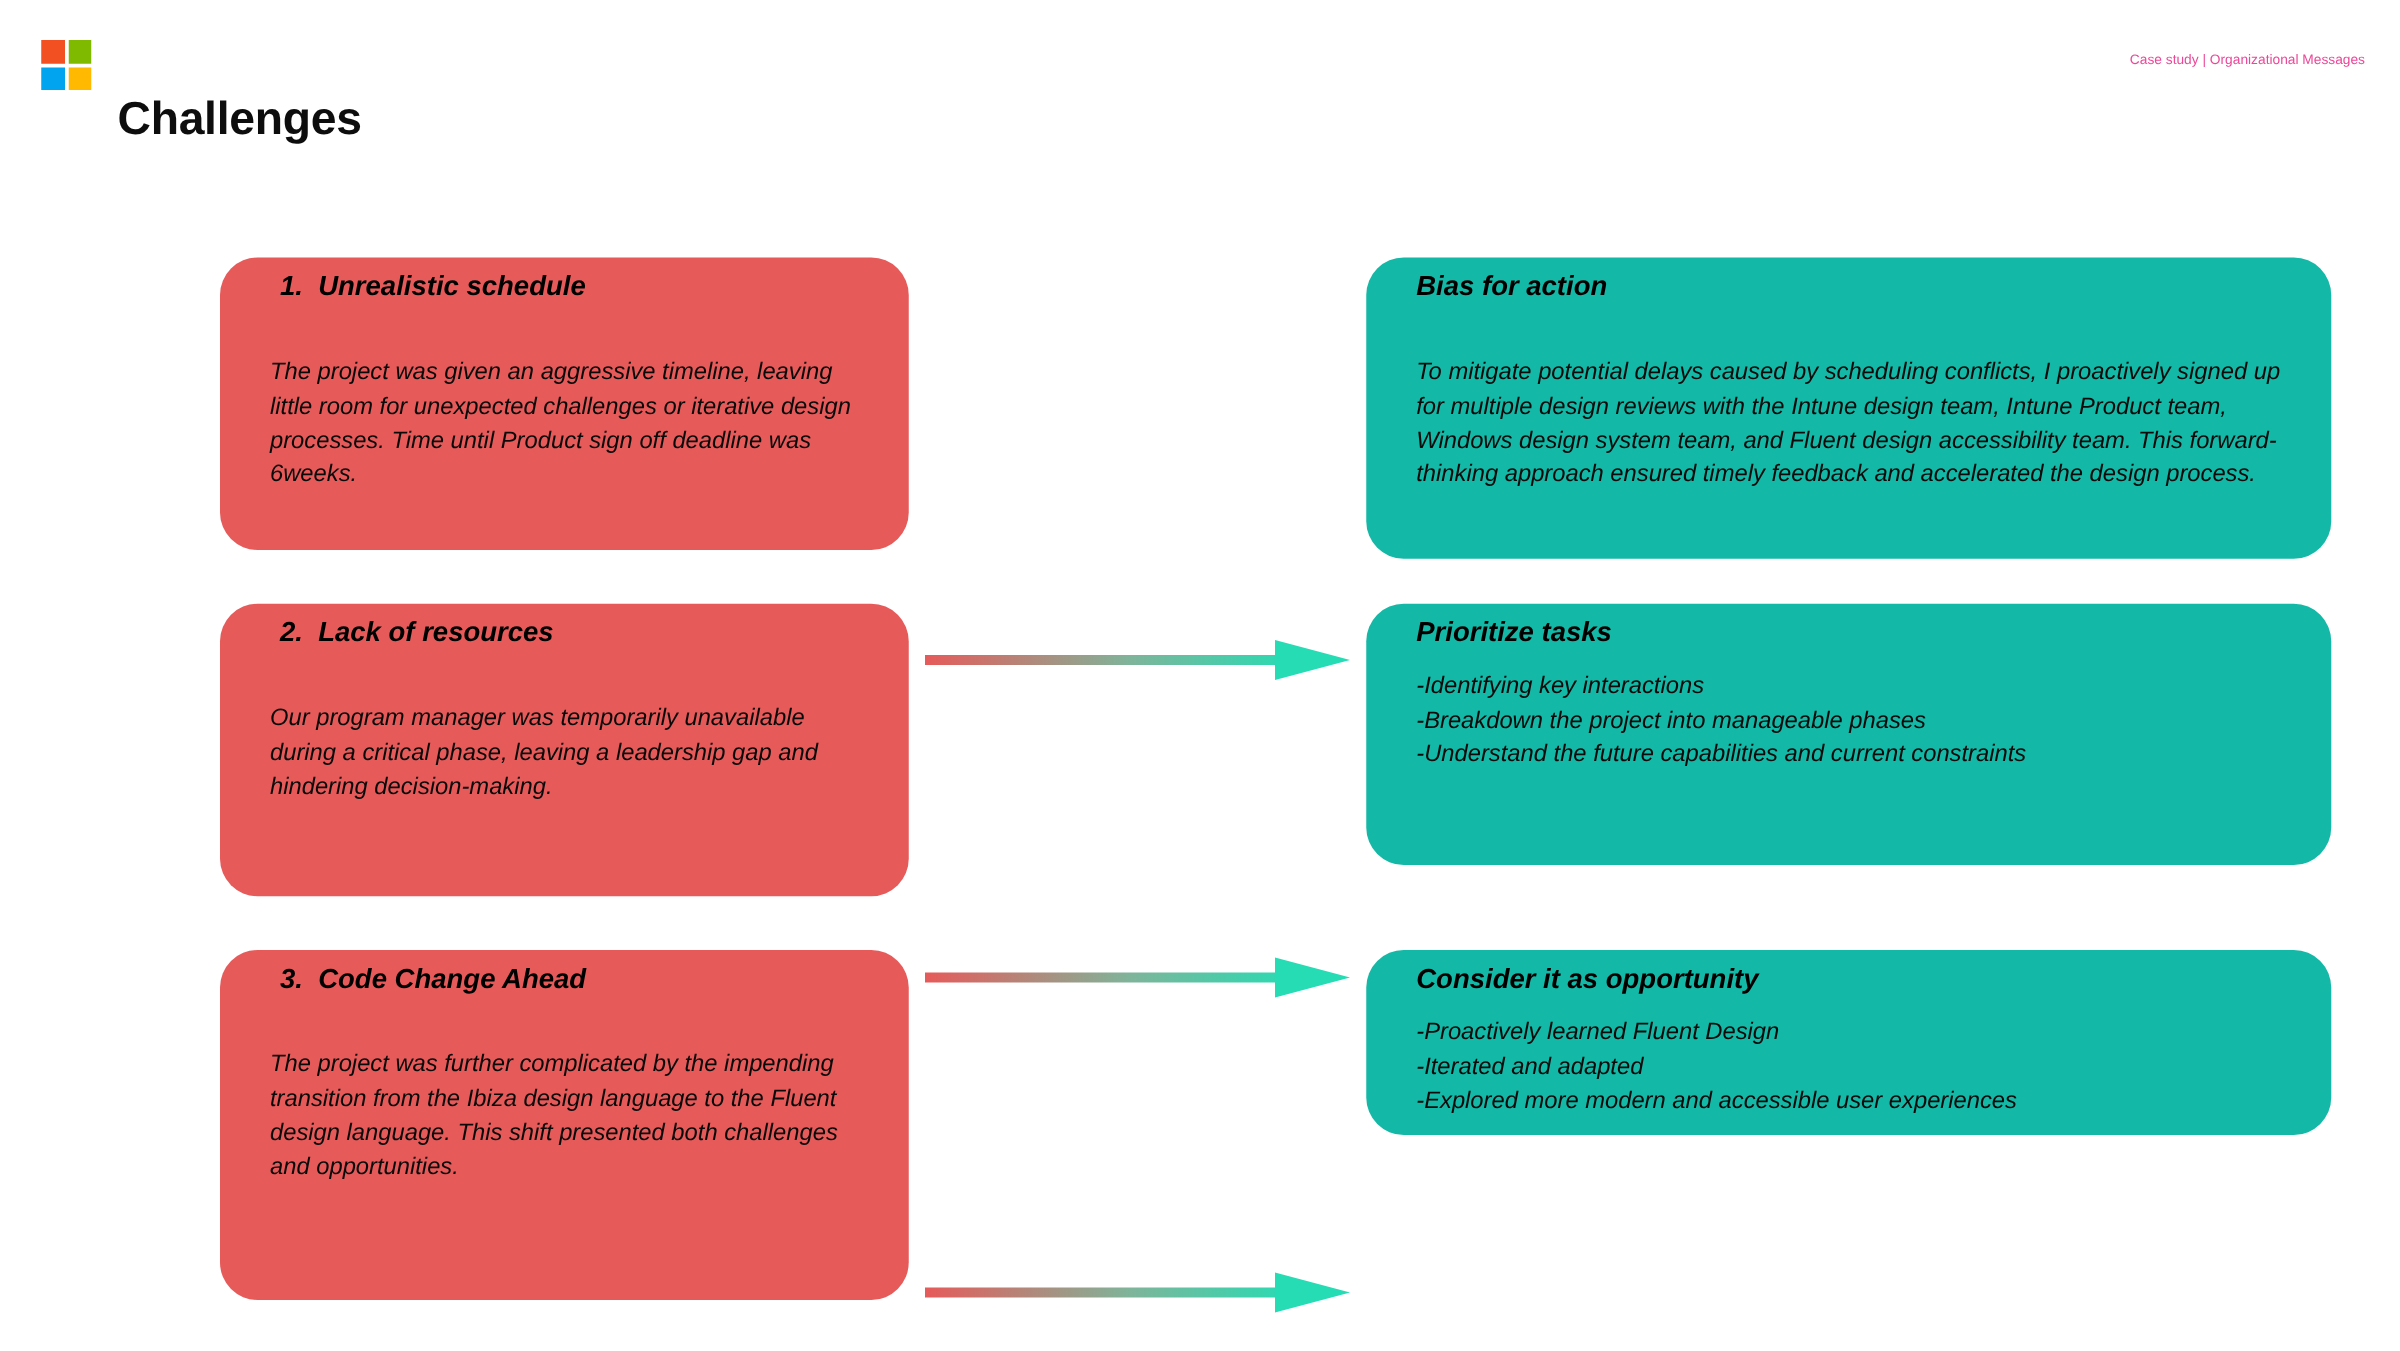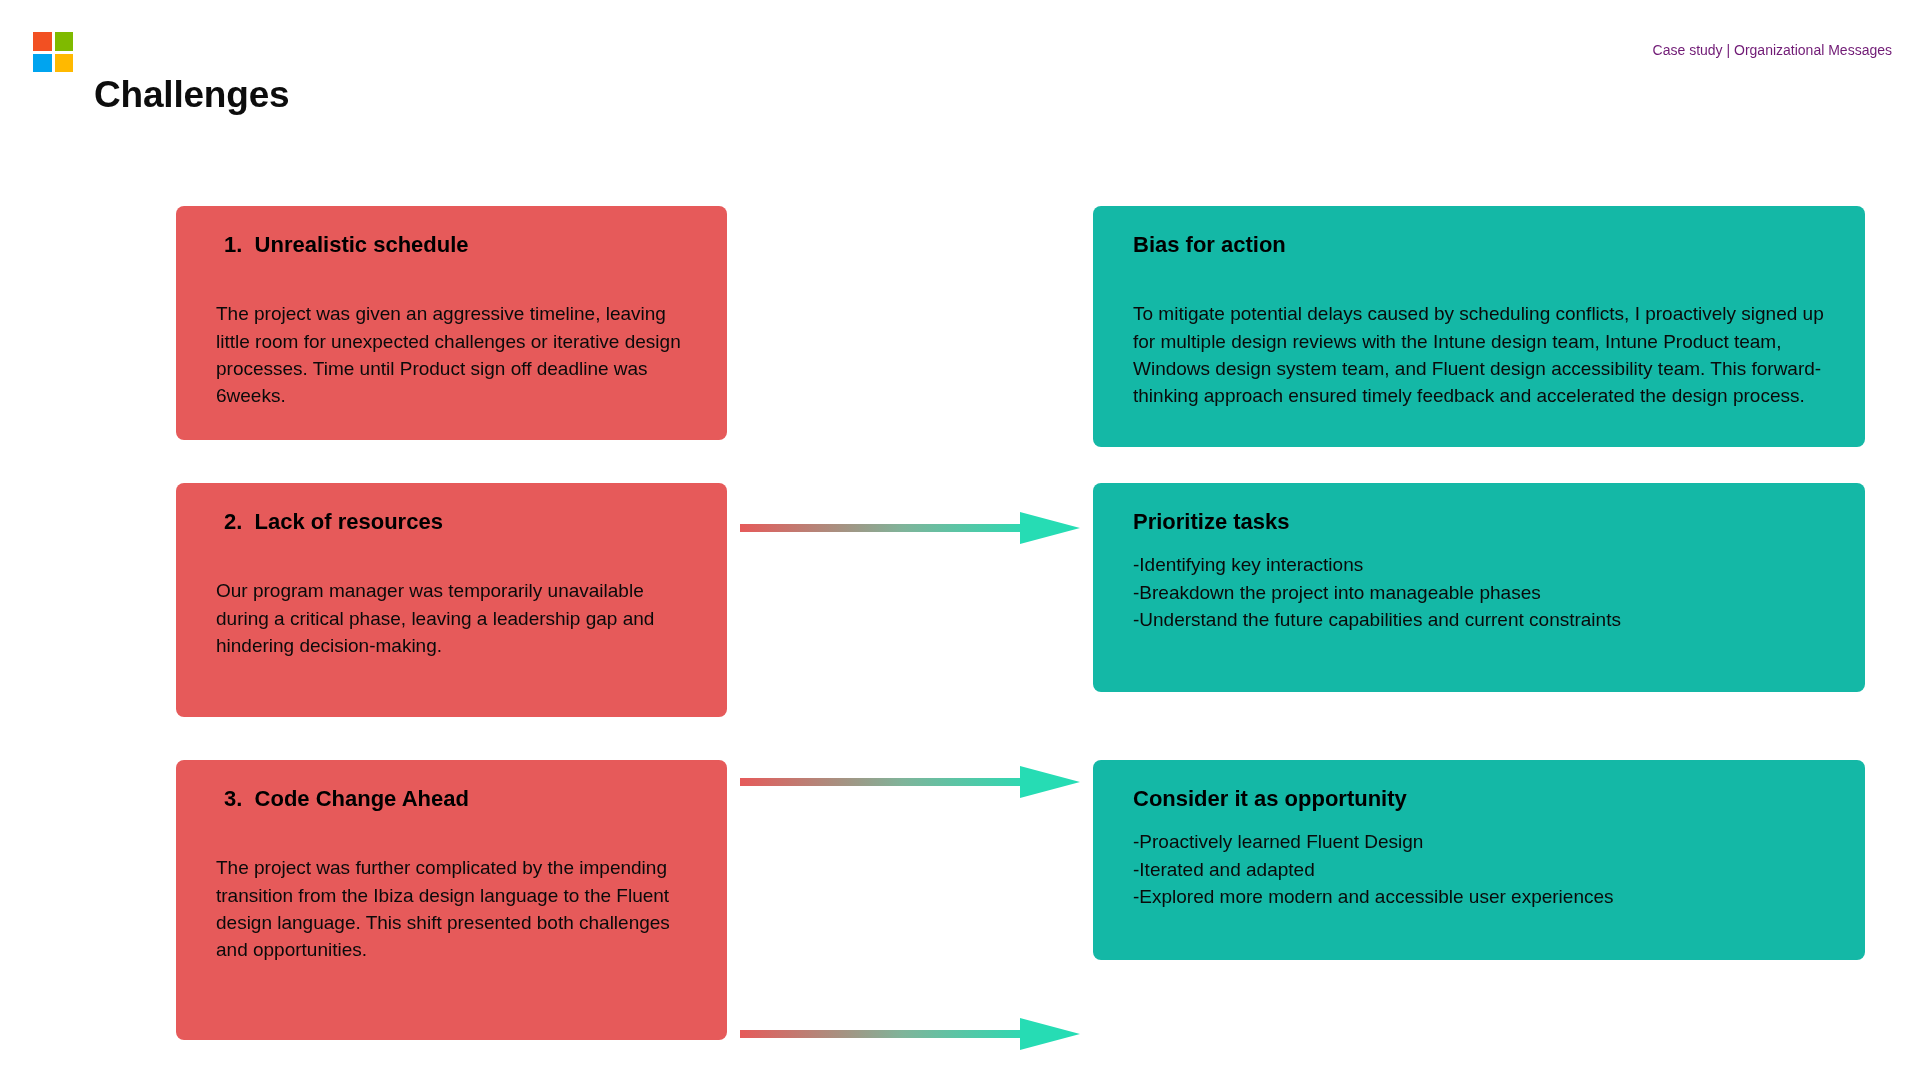--- a/index.html
+++ b/index.html
@@ -39,59 +39,60 @@
     font-weight: 700;
     letter-spacing: -0.2px;
     line-height: 1;
     color: #0d0d0d;
   }
 
   .deck-kicker {
     position: absolute;
     right: 28px;
     top: 42px;
-    font-size: 14px;
+    font-size: 11px;
     font-weight: 400;
-    color: #701a75;
+    color: #ec4899;
     white-space: nowrap;
   }
 
   
   .row {
     position: absolute;
     left: 0;
     width: 1920px;
   }
   .row-1 { top: 206px; }
   .row-2 { top: 483px; }
   .row-3 { top: 760px; }
 
   .card {
     position: absolute;
-    border-radius: 8px;
-    padding: 26px 36px 20px 40px;
+    border-radius: 30px;
+    padding: 10px 36px 20px 40px;
+    font-style: italic;
   }
 
   .card-problem {
     left: 176px;
     width: 551px;
     background: #e65a5a;
   }
   .card-solution {
     left: 1093px;
     width: 772px;
     background: #14b8a6;
   }
 
   .row-1 .card-problem { height: 234px; }
   .row-1 .card-solution { height: 241px; }
   .row-2 .card-problem { height: 234px; }
   .row-2 .card-solution { height: 209px; }
   .row-3 .card-problem { height: 280px; }
-  .row-3 .card-solution { height: 200px; }
+  .row-3 .card-solution { height: 148px; }
 
   .card-title {
     font-size: 22px;
     font-weight: 700;
     line-height: 1.2;
     color: #000000;
     margin-bottom: 16px;
     white-space: pre;
   }
   .card-problem .card-title { padding-left: 8px; }

